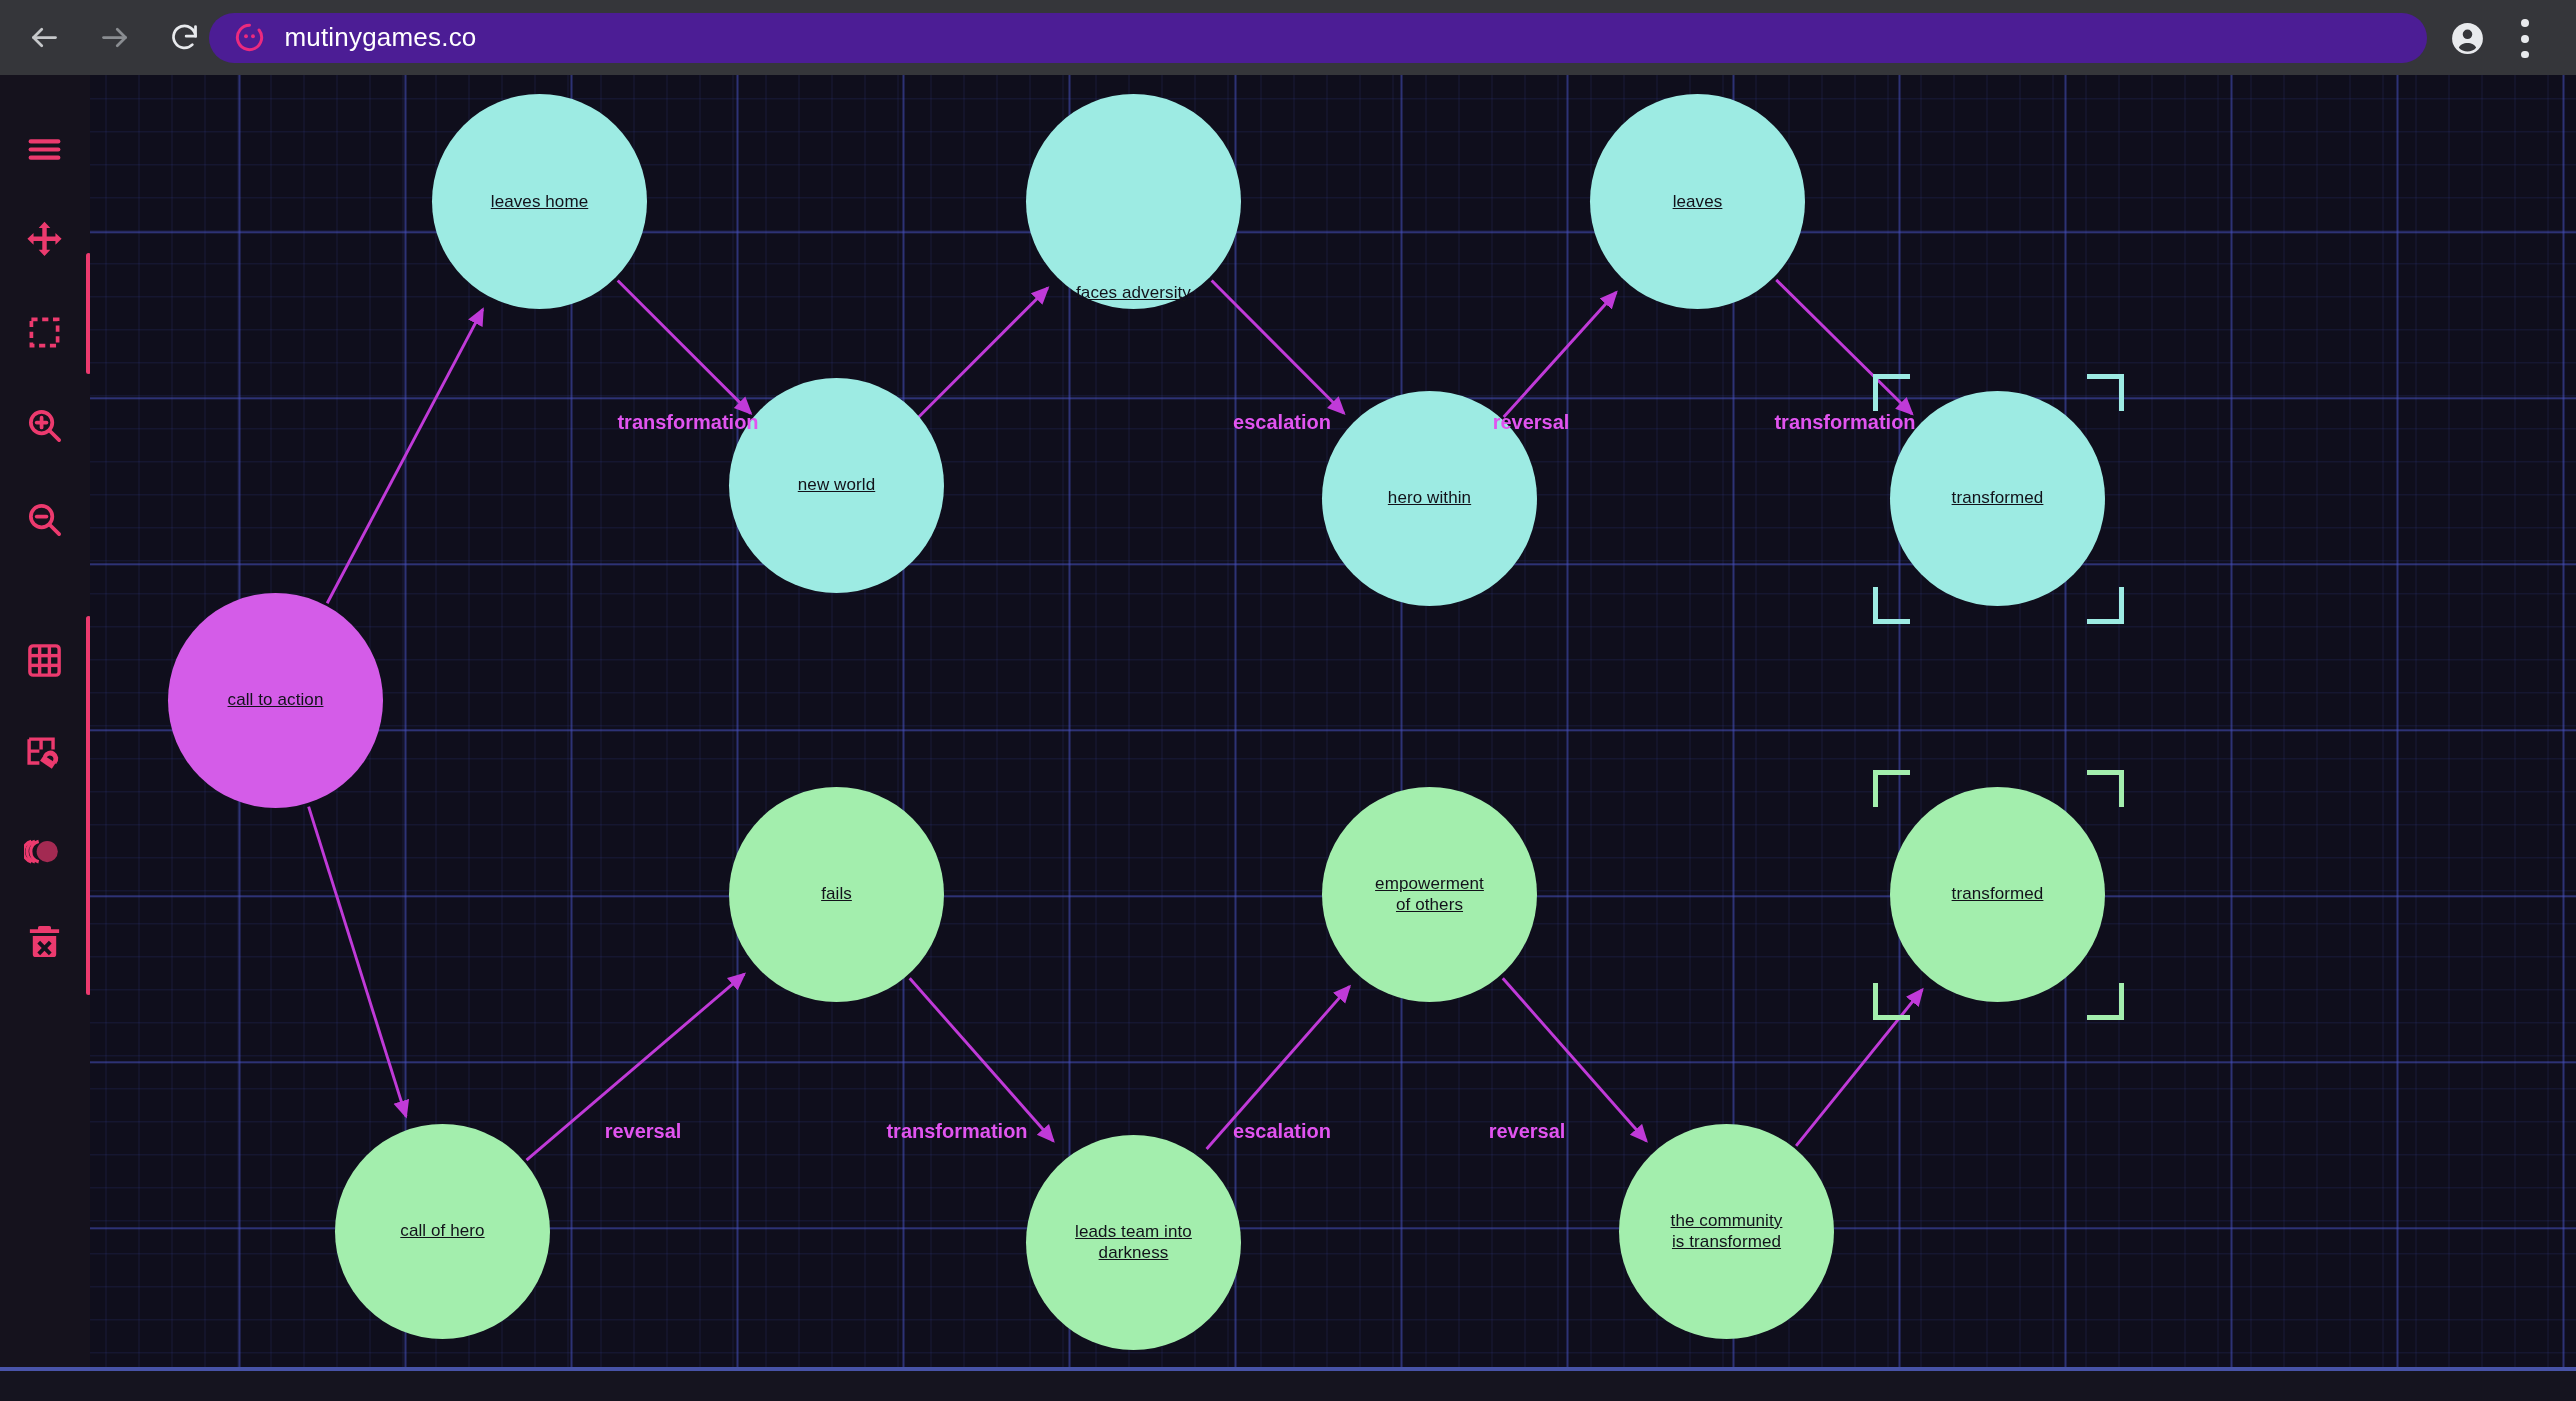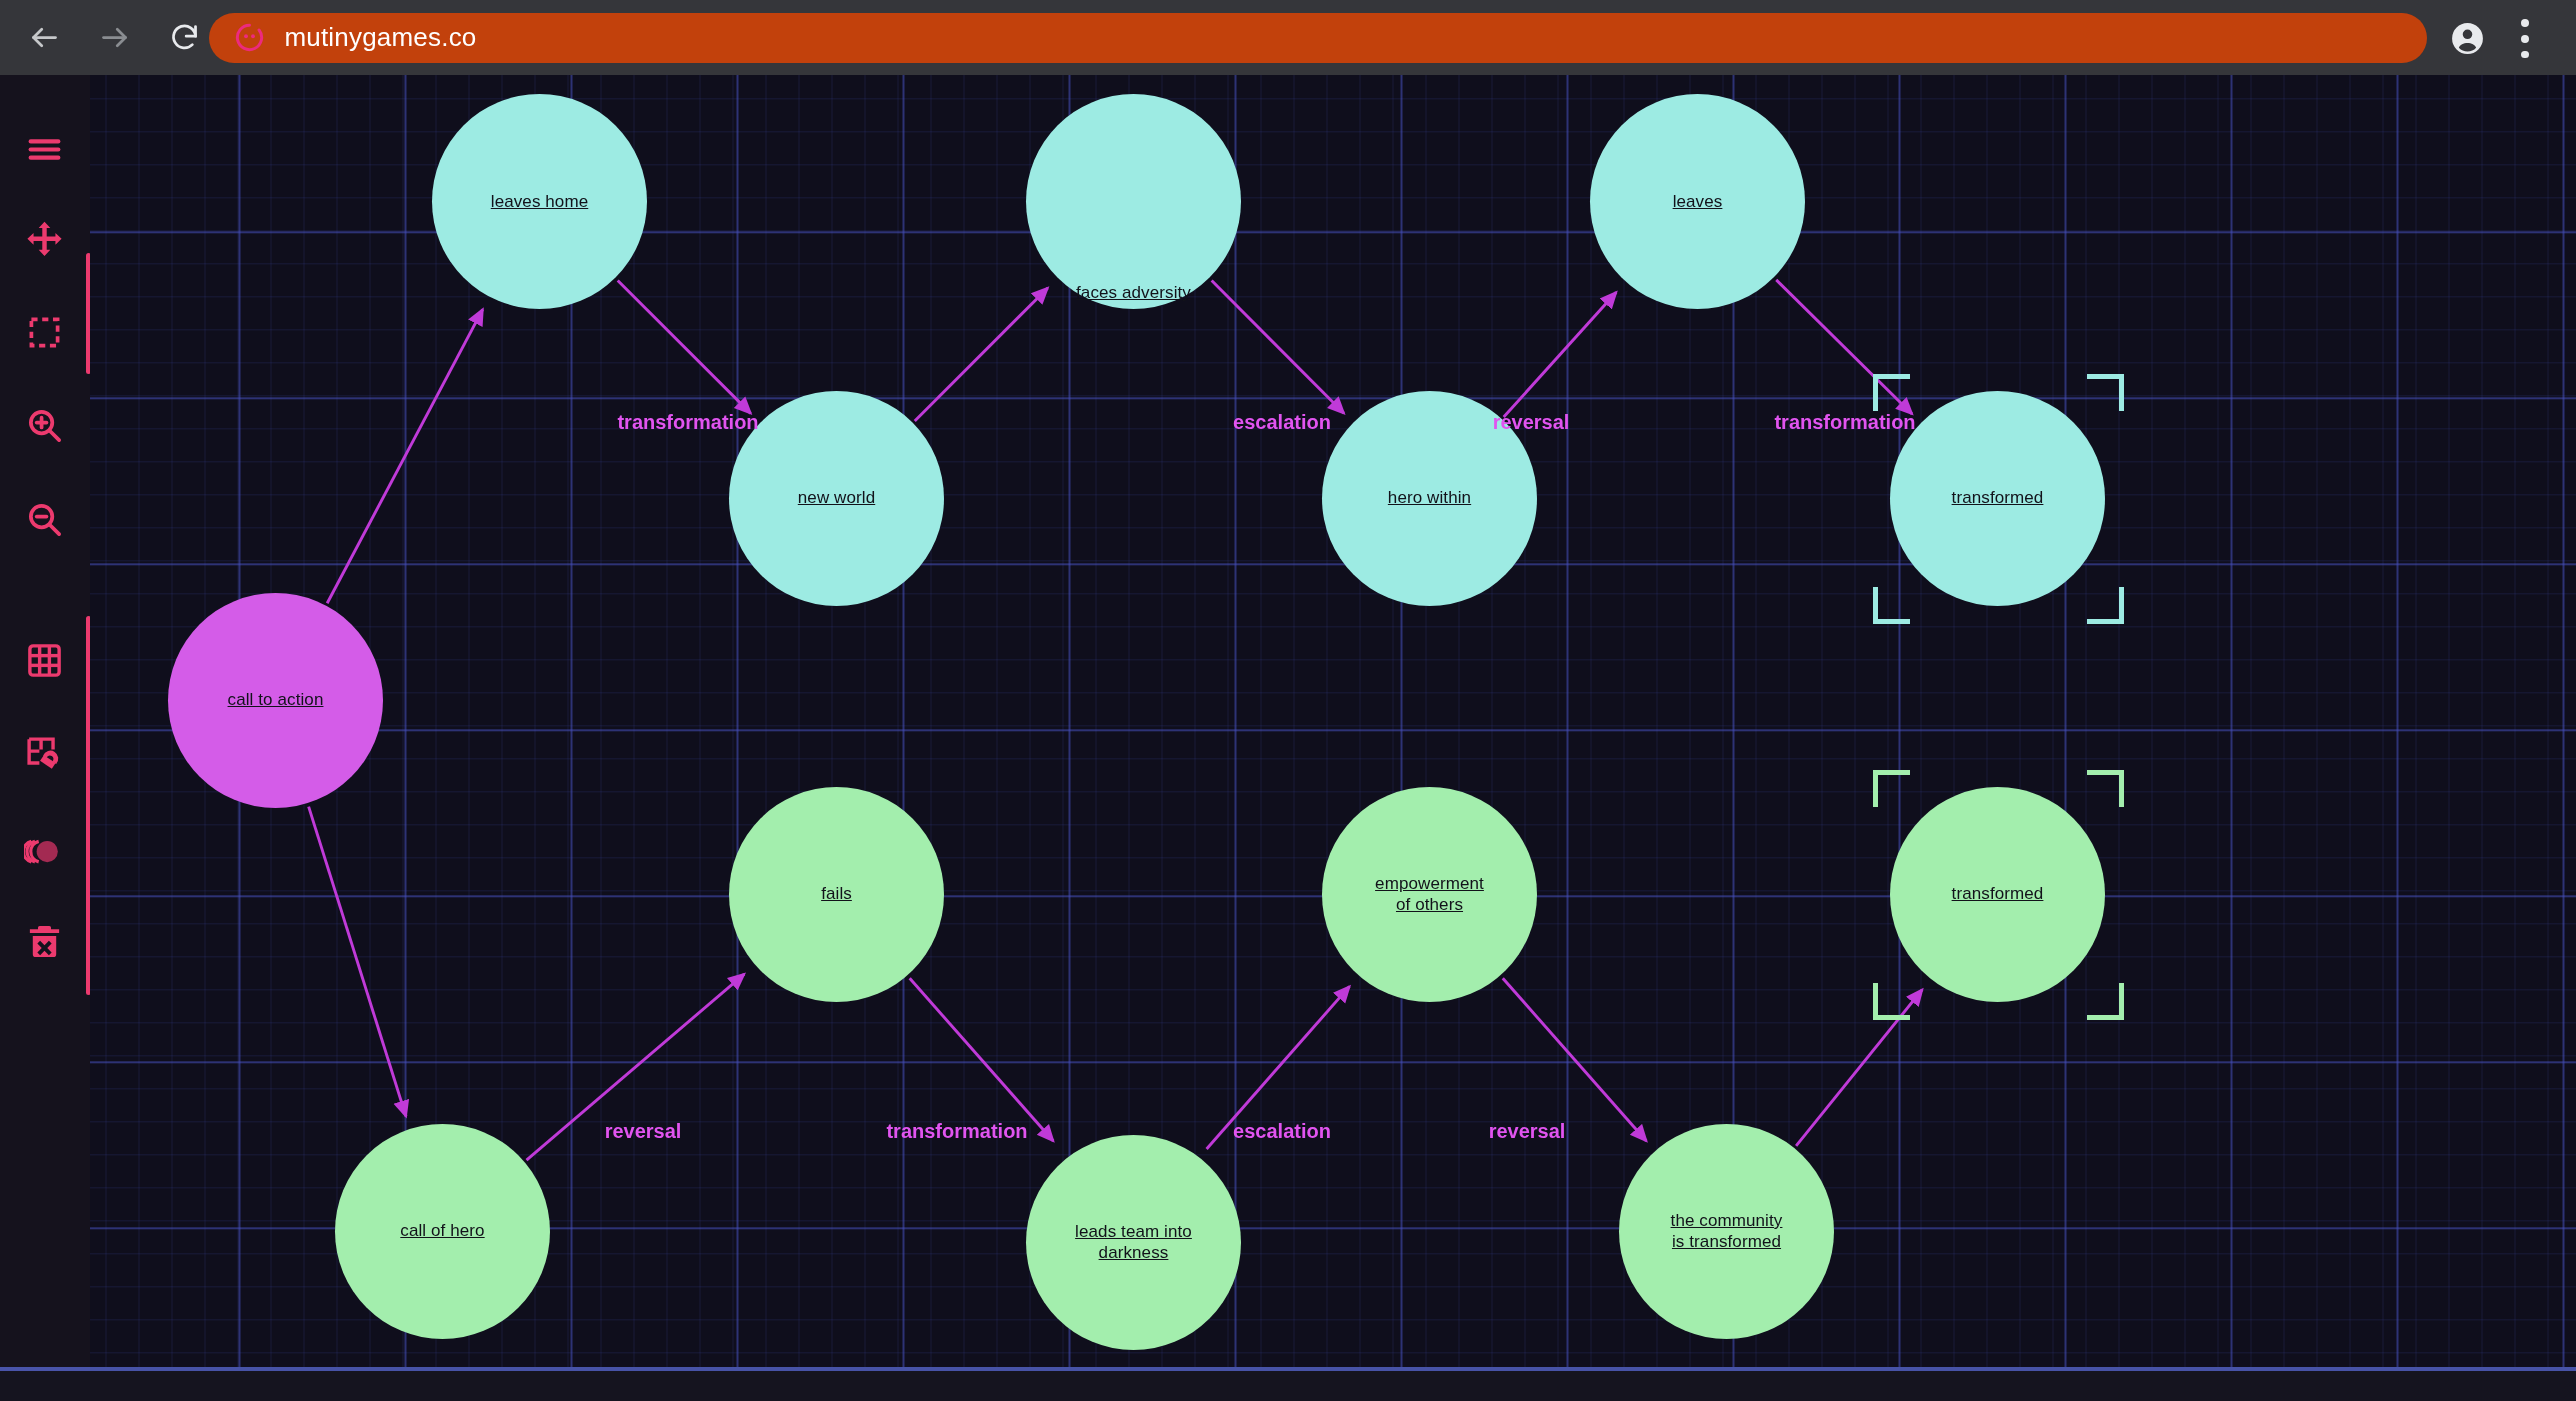--- a/index.html
+++ b/index.html
@@ -17,21 +17,21 @@
     display:flex; align-items:center; gap:0;
   }
   .nav-btn {
     width:70px; height:70px; display:flex; align-items:center; justify-content:center;
     color:#c6c8ca;
   }
   .nav-btn svg { display:block; }
   #omnibox {
     position:absolute; left:209px; top:12.6px;
     width:2218px; height:50px;
-    background:#c2410c; border-radius:25px;
+    background:#4c1d95; border-radius:25px;
     display:flex; align-items:center; padding:0 25px; gap:19.4px;
   }
   #site-icon { width:31px; height:31px; flex:none; }
   #omnibox-url {
     color:#ffffff; font-size:26px; letter-spacing:0.2px;
     white-space:nowrap; overflow:hidden;
   }
   #profile-icon { position:absolute; left:2449px; top:20.4px; width:37px; height:37px; }
   #menu-icon { position:absolute; left:2521px; top:19.4px; width:7.8px; height:39px; }
   #menu-icon i { display:block; width:7.8px; height:7.8px; border-radius:50%; background:#e8eaed; margin-bottom:7.8px; }
@@ -264,21 +264,21 @@
         <line x1="1757.588763669332" y1="1103.281067881221" x2="1887.5035486081888" y2="942.2795308319946"></line>
       </g>
   </svg>
   <div id="nodes-layer">
       <div class="node magenta" style="left: 78px; top: 518px; width: 215px; height: 215px;">
         <span>call to action</span>
       </div>
       <div class="node cyan" style="left: 342px; top: 19.4px; width: 215px; height: 215px;">
         <span>leaves home</span>
       </div>
-      <div class="node cyan" style="left: 639px; top: 316px; width: 215px; height: 215px;">
+      <div class="node cyan" style="left: 639px; top: 303px; width: 215px; height: 215px;">
         <span>new world</span>
       </div>
       <div class="node cyan" style="left: 936px; top: 19.4px; width: 215px; height: 215px; align-items: flex-end;">
         <span>faces adversity</span>
       </div>
       <div class="node cyan" style="left: 1232px; top: 316px; width: 215px; height: 215px;">
         <span>hero within</span>
       </div>
       <div class="node cyan" style="left: 1500px; top: 19.4px; width: 215px; height: 215px;">
         <span>leaves</span>

